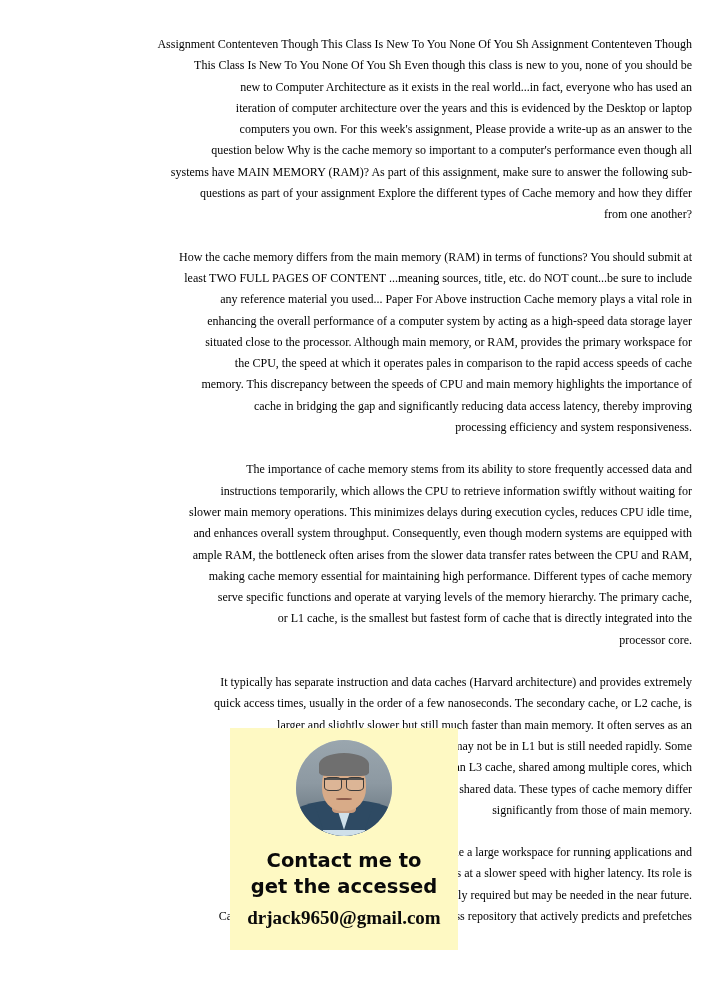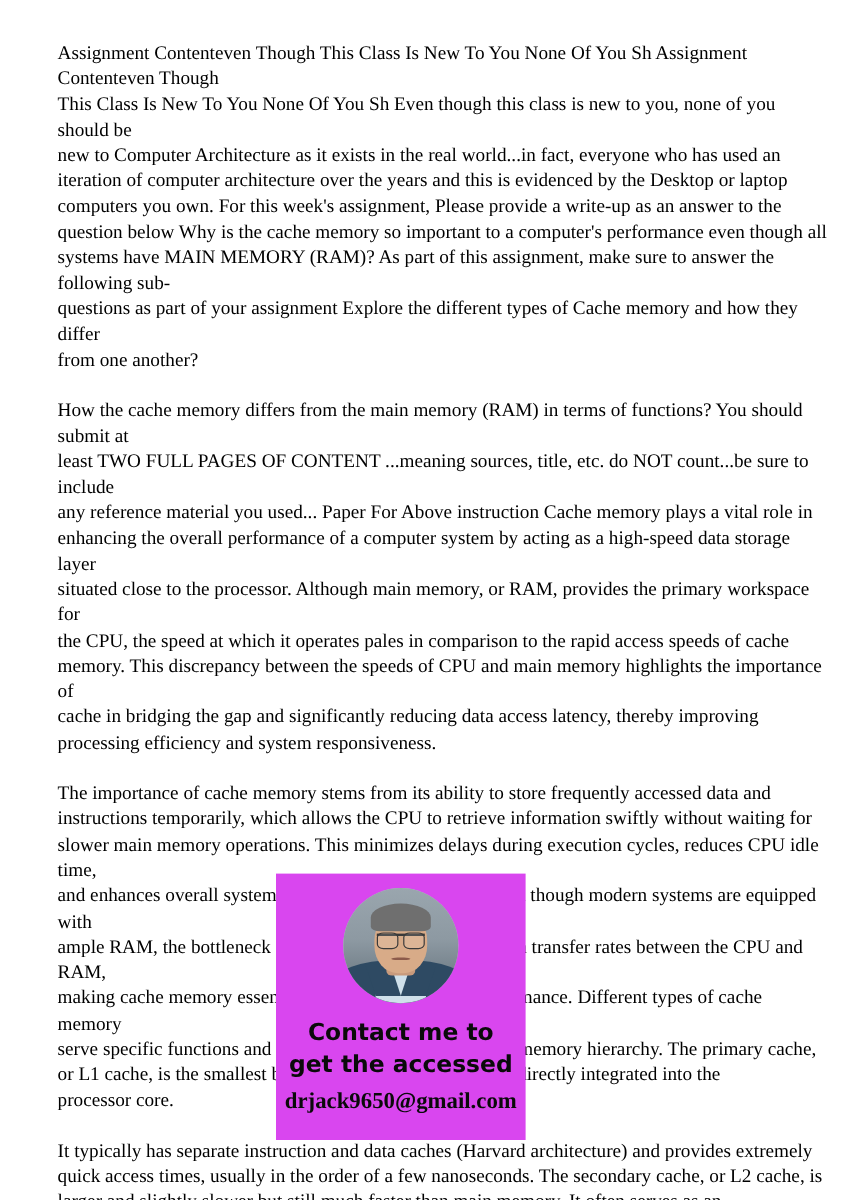--- a/index.html
+++ b/index.html
@@ -17,37 +17,37 @@
   }
   #doc {
     position: absolute;
     left: 0; top: 0;
     width: 708px;
     height: 1000px;
     box-sizing: border-box;
     padding: 34px 18px 10px 48px;
   }
   .para {
-    font-size: 16px;
+    font-size: 12px;
     line-height: 21.3px;
-    text-align: left;
+    text-align: right;
     margin: 0 0 21px 0;
     width: 644px;
     white-space: pre-wrap;
   }
   .para:last-child { margin-bottom: 0; }
 
   
   #overlay {
     position: absolute;
     left: 230px;
     top: 728px;
-    width: 208px;
+    width: 228px;
     height: 222px;
-    background: #d946ef;
+    background: #fef9c3;
     display: flex;
     flex-direction: column;
     align-items: center;
     justify-content: flex-start;
     overflow: hidden;
   }
   #avatar {
     margin-top: 12px;
     width: 96px;
     height: 96px;

